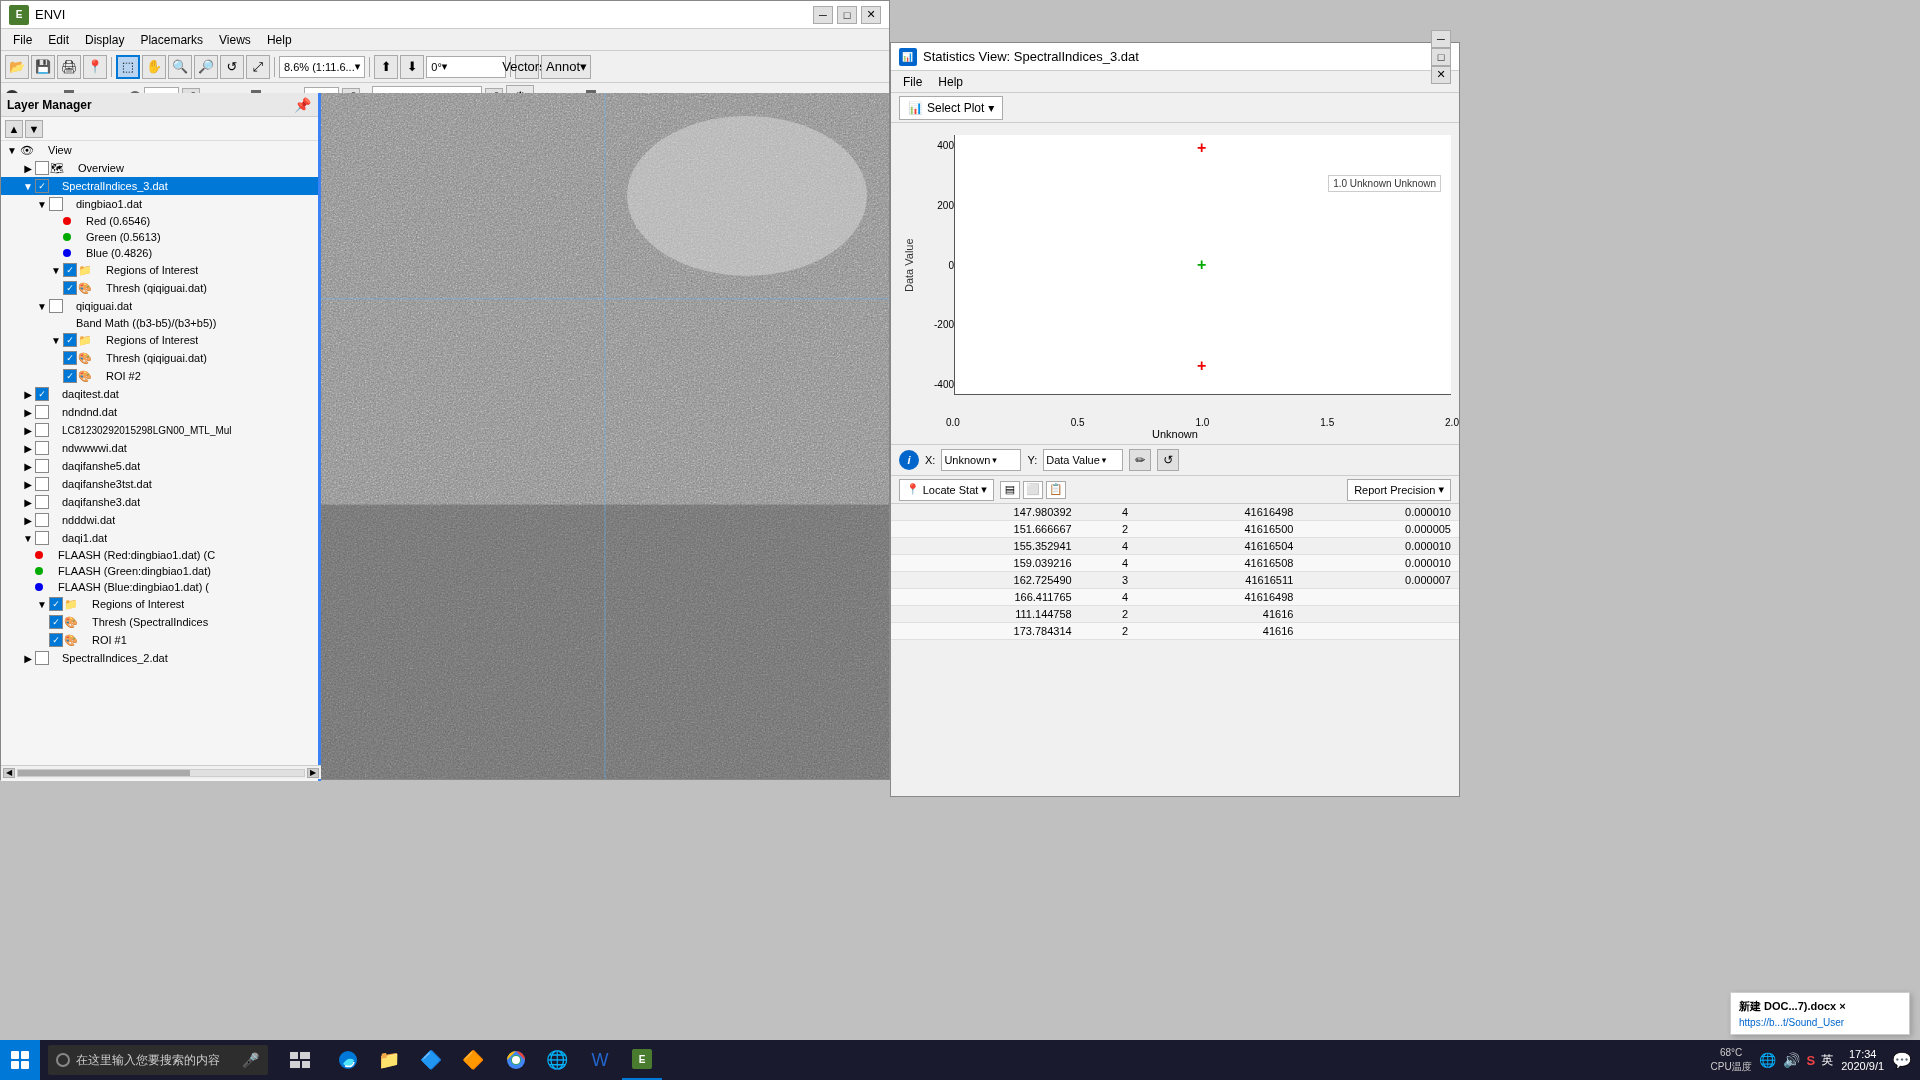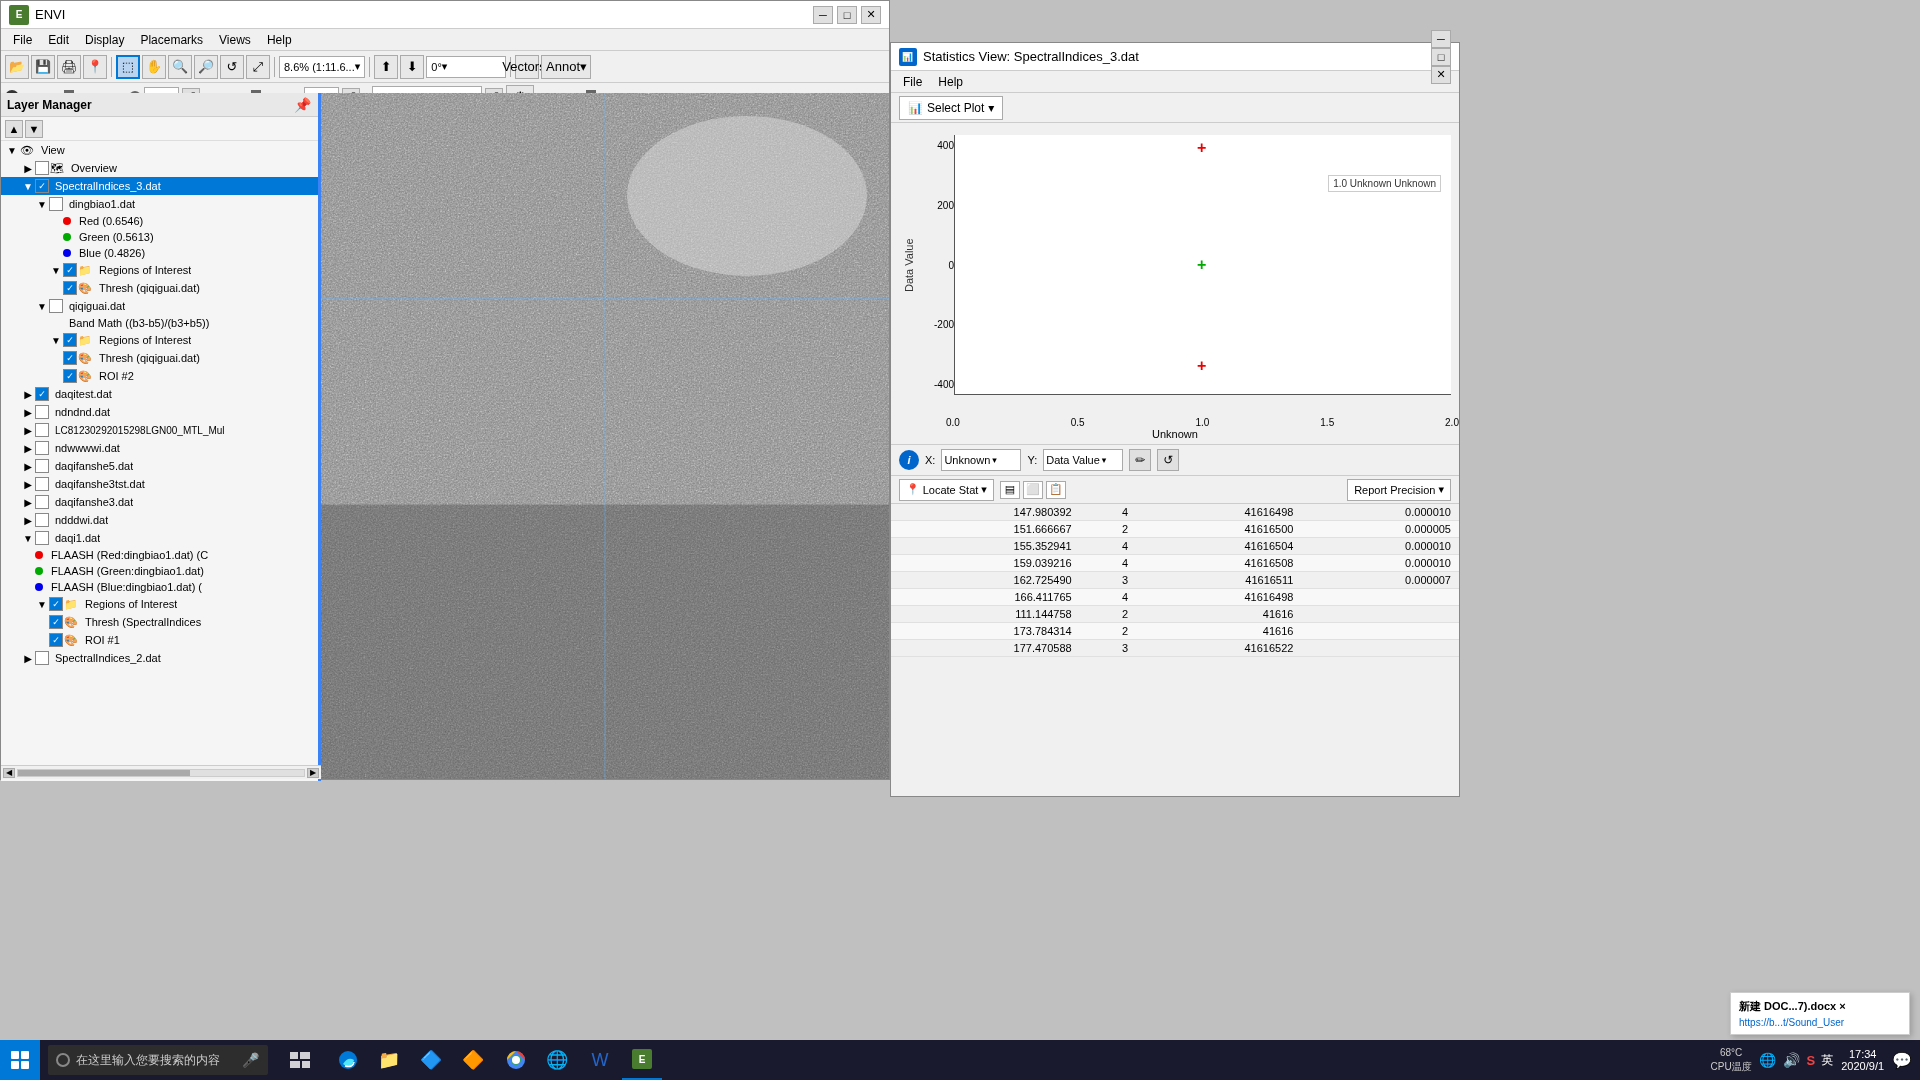--- a/index.html
+++ b/index.html
@@ -39,21 +39,21 @@
     .lm-toolbar { height: 24px; display: flex; align-items: center; padding: 0 4px; gap: 2px; border-bottom: 1px solid #ddd; }
     .lm-btn { width: 18px; height: 18px; background: #e0e0e0; border: 1px solid #aaa; display: flex; align-items: center; justify-content: center; font-size: 11px; cursor: pointer; }
     .layer-tree { overflow-y: auto; height: calc(100% - 48px); }
     .tree-item { display: flex; align-items: center; padding: 2px 0; cursor: pointer; white-space: nowrap; font-size: 11px; }
     .tree-item.selected { background: #0078d7; color: white; }
     .tree-indent { display: inline-block; }
     .tree-expand { width: 14px; display: inline-flex; align-items: center; justify-content: center; font-size: 10px; }
     .tree-check { width: 14px; height: 14px; border: 1px solid #888; background: white; display: inline-flex; align-items: center; justify-content: center; font-size: 9px; flex-shrink: 0; }
     .tree-check.checked { background: #0078d7; color: white; }
     .tree-icon { width: 16px; height: 14px; display: inline-flex; align-items: center; justify-content: center; font-size: 11px; flex-shrink: 0; }
-    .tree-label { margin-left: 6px; overflow: hidden; text-overflow: ellipsis; }
+    .tree-label { margin-left: 13px; overflow: hidden; text-overflow: ellipsis; }
     .color-dot { width: 8px; height: 8px; border-radius: 50%; display: inline-block; flex-shrink: 0; margin-right: 2px; }
     .dot-red { background: #e00; }
     .dot-green { background: #0a0; }
     .dot-blue { background: #00e; }
     .folder-icon { color: #daa520; }
 
     
     .main-viewport { position: absolute; left: 320px; top: 92px; right: 0; bottom: 0; background: #333; overflow: hidden; }
 
     
@@ -593,26 +593,20 @@
             <td>2</td>
             <td>41616</td>
             <td></td>
           </tr>
           <tr>
             <td>173.784314</td>
             <td>2</td>
             <td>41616</td>
             <td></td>
           </tr>
-          <tr>
-            <td>177.470588</td>
-            <td>3</td>
-            <td>41616522</td>
-            <td></td>
-          </tr>
         </tbody>
     </table>
   </div>
 </div>
 
 <div class="taskbar">
 
   <div class="start-btn">
     <div class="start-icon">
       <div class="start-icon-sq"></div>

